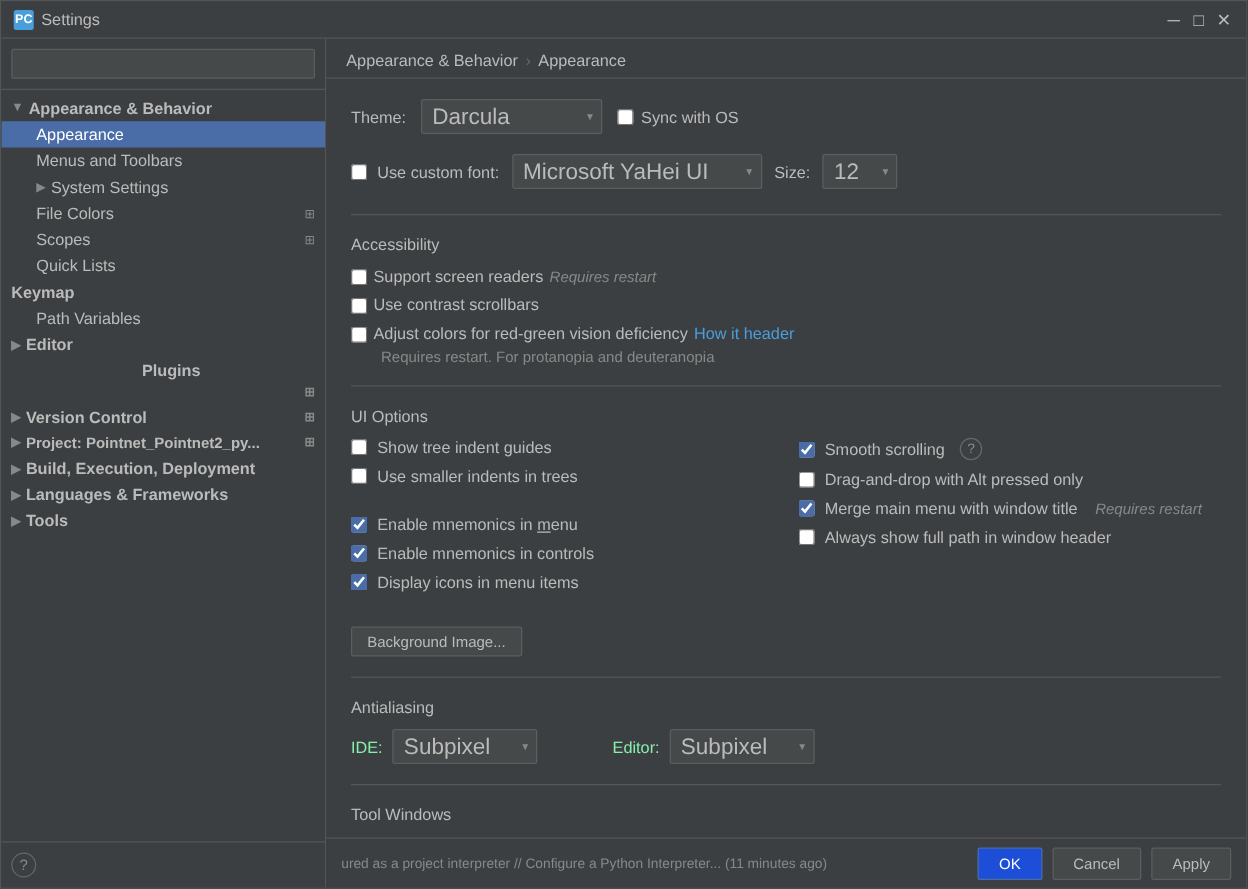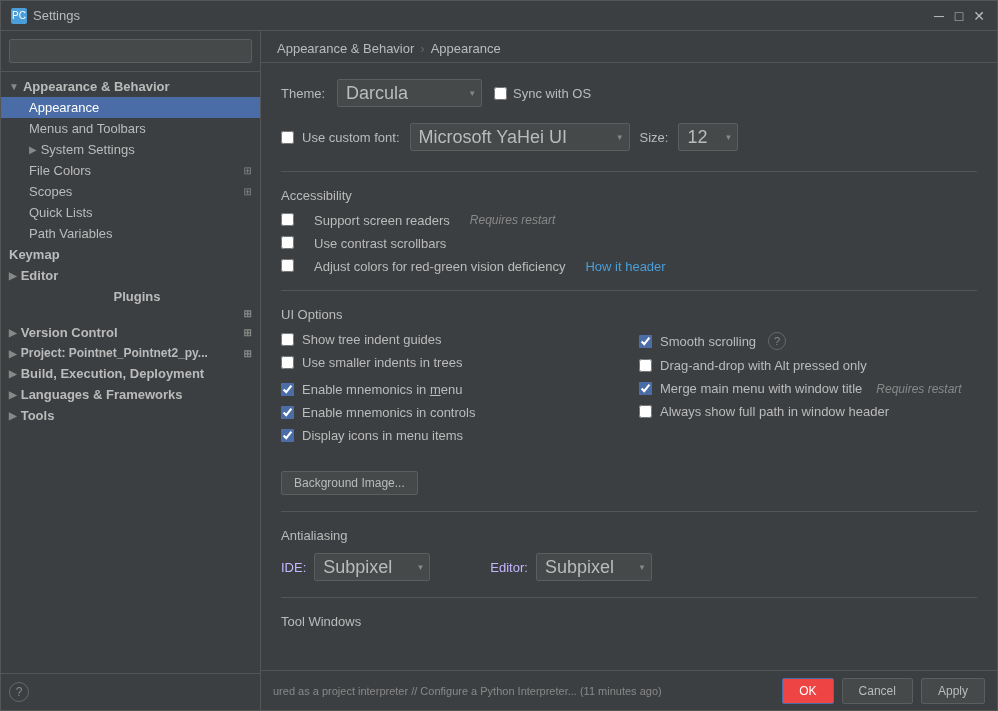--- a/index.html
+++ b/index.html
@@ -42,21 +42,21 @@
     .title-bar-icon {
       width: 16px;
       height: 16px;
       background: #4a9eda;
       border-radius: 2px;
       display: flex;
       align-items: center;
       justify-content: center;
       font-size: 10px;
       color: white;
-      font-weight: normal;
+      font-weight: bold;
     }
 
     .title-bar-title {
       color: #bbbbbb;
       font-size: 13px;
     }
 
     .title-bar-controls {
       display: flex;
       gap: 4px;
@@ -250,21 +250,21 @@
 
     
     .font-row {
       display: flex;
       align-items: center;
       gap: 10px;
       margin-bottom: 20px;
     }
 
     .font-dropdown {
-      width: 220px;
+      width: 200px;
     }
 
     .size-label { color: #bbbbbb; }
 
     .size-dropdown { width: 60px; }
 
     
     .section-title {
       color: #bbbbbb;
       font-size: 13px;
@@ -276,22 +276,22 @@
       border: none;
       border-top: 1px solid #555;
       margin: 16px 0;
     }
 
     
     .accessibility-section { margin-bottom: 16px; }
 
     .check-item {
       display: flex;
-      align-items: flex-start;
-      gap: 20px;
+      align-items: flex-end;
+      gap: 5px;
       margin-bottom: 8px;
     }
 
     .check-item input[type="checkbox"] {
       accent-color: #4a6da7;
       cursor: pointer;
     }
 
     .check-item label {
       color: #bbbbbb;
@@ -362,21 +362,21 @@
       gap: 20px;
       margin-top: 8px;
     }
 
     .aa-group {
       display: flex;
       align-items: center;
       gap: 8px;
     }
 
-    .aa-label { color: #c4b5fd; font-size: 13px; }
+    .aa-label { color: #86efac; font-size: 13px; }
 
     
     .bottom-bar {
       height: 40px;
       background: #3c3f41;
       border-top: 1px solid #555;
       display: flex;
       align-items: center;
       justify-content: flex-end;
       padding: 0 12px;
@@ -397,21 +397,21 @@
       background: #45494a;
       border: 1px solid #5a5e5f;
       color: #bbbbbb;
       padding: 5px 16px;
       cursor: pointer;
       font-size: 12px;
       border-radius: 2px;
     }
 
     .action-btn.primary {
-      background: #ef4444;
+      background: #1d4ed8;
       border-color: #4a6da7;
       color: white;
     }
 
     .help-icon-circle {
       width: 18px;
       height: 18px;
       border: 1px solid #666;
       border-radius: 50%;
       display: inline-flex;
@@ -467,26 +467,26 @@
           <span>File Colors</span>
           <span style="margin-left:auto;font-size:10px;color:#888;">⊞</span>
         </div>
         <div class="tree-item child">
           <span>Scopes</span>
           <span style="margin-left:auto;font-size:10px;color:#888;">⊞</span>
         </div>
         <div class="tree-item child">
           <span>Quick Lists</span>
         </div>
+        <div class="tree-item parent" style="padding-left:8px;font-weight:bold;">
+          <span>Keymap</span>
+        </div>
+
         <div class="tree-item child">
           <span>Path Variables</span>
-        </div>
-
-        <div class="tree-item parent" style="padding-left:8px;font-weight:bold;">
-          <span>Keymap</span>
         </div>
 
         <div class="tree-item parent">
           <span class="chevron">▶</span>
           <span>Editor</span>
         </div>
 
         <div class="tree-item parent" style="padding-left:21px;flex-direction:column;">
           <span>Plugins</span>
           <span style="margin-left:auto;font-size:10px;color:#888;">⊞</span>
@@ -584,35 +584,36 @@
           <div class="check-item">
             <input type="checkbox" id="contrast-scrollbars" style="">
             <label for="contrast-scrollbars">Use contrast scrollbars</label>
           </div>
 
           <div class="check-item">
             <input type="checkbox" id="color-blindness" style="">
             <label for="color-blindness">Adjust colors for red-green vision deficiency</label>
             <a href="#" class="link-how">How it header</a>
           </div>
+          <div class="sub-note">Requires restart. For protanopia and deuteranopia</div>
         </div>
 
         <hr class="section-divider">
 
         <div class="ui-options-section">
           <div class="section-title">UI Options</div>
 
           <div class="ui-options-grid">
 
             <div>
               <div class="check-item-inline" style="margin-bottom:8px;">
                 <input type="checkbox" id="tree-indent" style="">
                 <label for="tree-indent">Show tree indent guides</label>
               </div>
-              <div class="check-item-inline" style="margin-bottom:12px;">
+              <div class="check-item-inline" style="margin-bottom:24px;">
                 <input type="checkbox" id="smaller-indents" style="">
                 <label for="smaller-indents">Use smaller indents in trees</label>
               </div>
               <div class="check-item-inline" style="margin-bottom:8px;">
                 <input type="checkbox" id="mnemonics-menu" checked="" style="">
                 <label for="mnemonics-menu">Enable mnemonics in <u>m</u>enu</label>
               </div>
               <div class="check-item-inline" style="margin-bottom:8px;">
                 <input type="checkbox" id="mnemonics-controls" checked="" style="">
                 <label for="mnemonics-controls">Enable mnemonics in controls</label>

